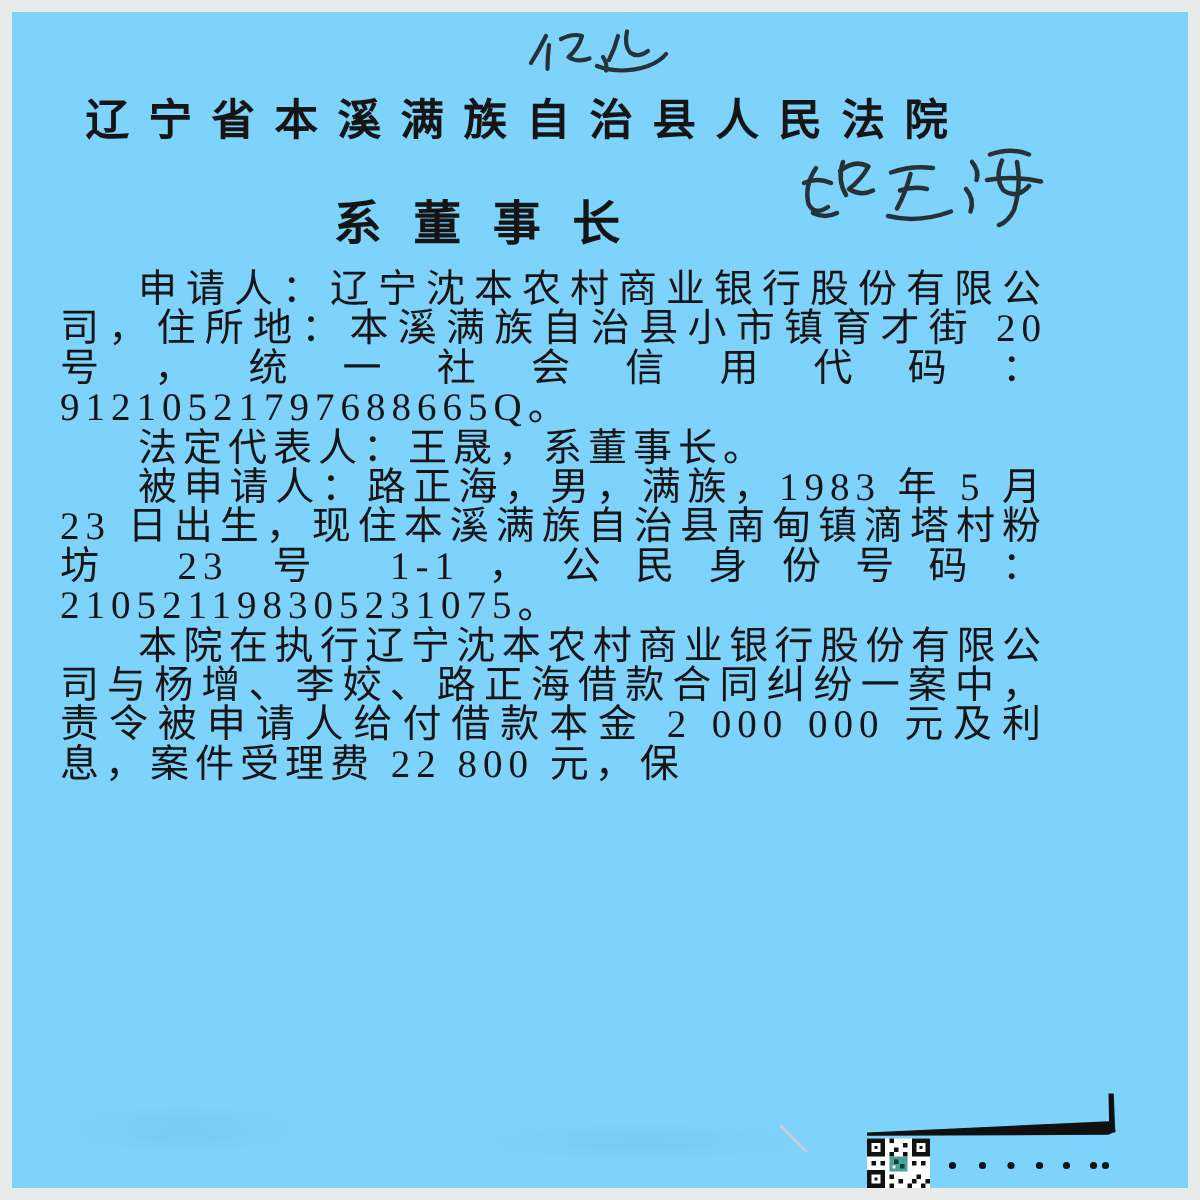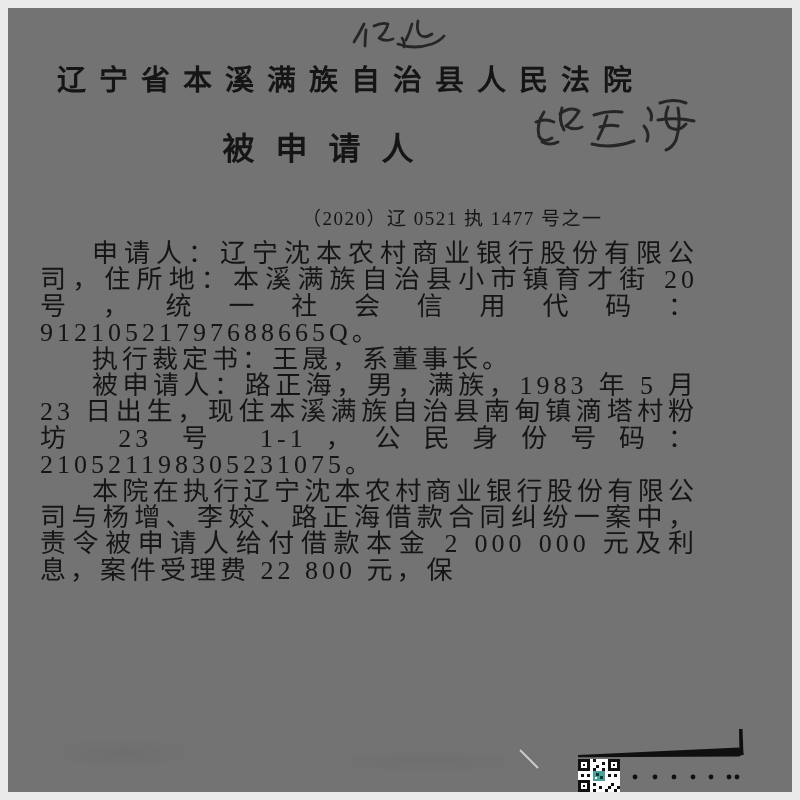--- a/index.html
+++ b/index.html
@@ -4,21 +4,21 @@
 <style>
   html,body{margin:0;padding:0;}
   body{
     width:800px;height:800px;
     background:#eaeaea;
     font-family:"Liberation Serif","DejaVu Serif",serif;
     position:relative;overflow:hidden;
   }
   .page{
     position:absolute;left:8px;top:8px;width:784px;height:784px;
-    background:#737373;color:#151515;overflow:hidden;
+    background:#7dd3fc;color:#151515;overflow:hidden;
   }
   .court-name{
     margin:48px 0 0 36px;width:586px;
     text-align:center;
     font-size:29px;font-weight:bold;letter-spacing:13px;text-indent:13px;
     white-space:nowrap;
   }
   .doc-title{
     margin:25px 0 0 36px;width:548px;
     text-align:center;
@@ -46,27 +46,26 @@
     background:radial-gradient(ellipse at center, rgba(0,0,0,0.04), transparent 70%);}
   h1,h2{font-family:inherit;}
 </style>
 </head>
 <body>
 
 <div class="page">
 
   <h1 class="court-name">辽宁省本溪满族自治县人民法院</h1>
 
-  <h2 class="doc-title">被申请人</h2>
+  <h2 class="doc-title">系董事长</h2>
 
-  <div class="case-number">（2020）辽 0521 执 1477 号之一</div>
 
   <div class="doc-body">
     <p>申请人：辽宁沈本农村商业银行股份有限公司，住所地：本溪满族自治县小市镇育才街 20 号，统一社会信用代码：91210521797688665Q。</p>
-    <p>执行裁定书：王晟，系董事长。</p>
+    <p>法定代表人：王晟，系董事长。</p>
     <p>被申请人：路正海，男，满族，1983 年 5 月 23 日出生，现住本溪满族自治县南甸镇滴塔村粉坊 23 号 1-1，公民身份号码：210521198305231075。</p>
     <p>本院在执行辽宁沈本农村商业银行股份有限公司与杨增、李姣、路正海借款合同纠纷一案中，责令被申请人给付借款本金 2 000 000 元及利息，案件受理费 22 800 元，保</p>
   </div>
 
   <div class="smudge s1"></div>
   <div class="smudge s2"></div>
 
   <svg class="overlay" viewBox="0 0 784 784">
 
     <g fill="none" stroke="#1c1c1c" stroke-width="2.8" stroke-linecap="round" stroke-linejoin="round" opacity="0.88" aria-label="佟忆">

